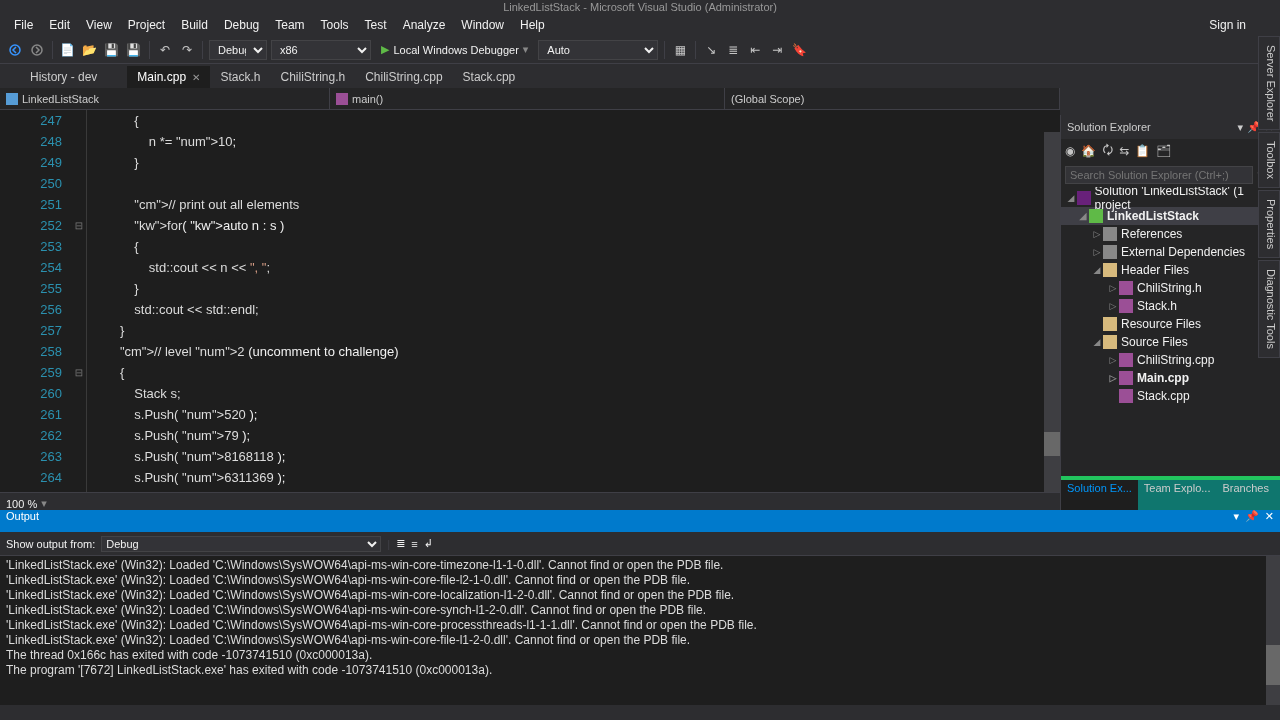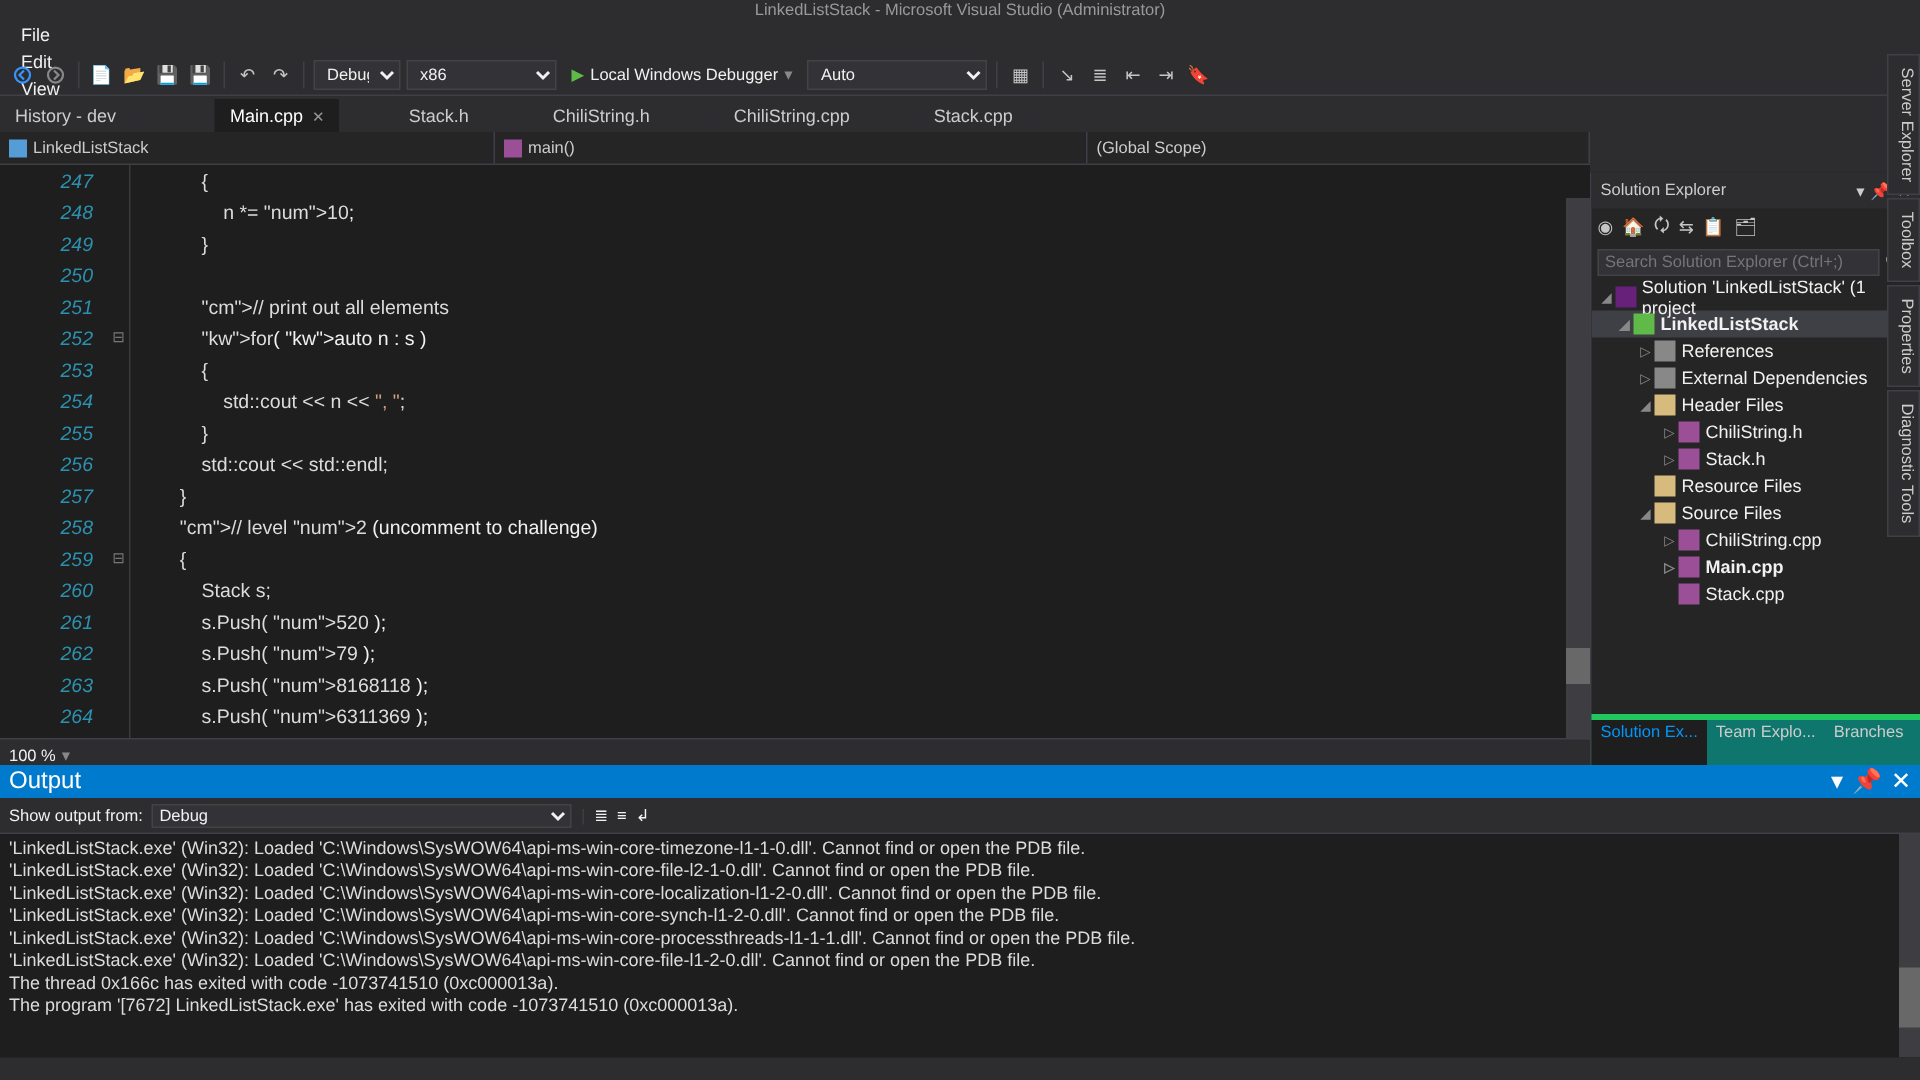--- a/index.html
+++ b/index.html
@@ -1,38 +1,38 @@
 <!DOCTYPE html>
 <html><head>
 <meta charset="utf-8">
 <style>
 * { margin:0; padding:0; box-sizing:border-box; font-family:'Segoe UI',sans-serif; }
 body { background:#2d2d30; color:#f1f1f1; font-size:12px; overflow:hidden; width:1280px; height:720px; position:relative; }
 .titlebar { height:14px; background:#2d2d30; display:flex; align-items:center; padding:0 6px;justify-content:center; }
 .titlebar .title { color:#999; font-size:11px; }
-.menubar { height:22px; background:#2d2d30; display:flex; padding:0 6px;flex-direction:column; }
+.menubar { height:22px; background:#2d2d30; display:flex; align-items:center; padding:0 6px; }
 .menubar span { padding:2px 8px; color:#f1f1f1; font-size:12px; cursor:default; }
 .signin { margin-left:auto; margin-right:20px; color:#ccc; font-size:12px; }
 .toolbar { height:28px; background:#2d2d30; display:flex; align-items:center; padding:0 6px; border-bottom:1px solid #3f3f46; gap:4px; }
 .toolbar .btn { width:18px; height:18px; display:flex; align-items:center; justify-content:center; color:#c5c5c5; cursor:pointer; }
 .toolbar .sep { width:1px; height:18px; background:#3f3f46; margin:0 2px; }
 .toolbar select { background:#333337; border:1px solid #434346; color:#f1f1f1; font-size:11px; height:20px; padding:0 4px; }
 .toolbar .debug-btn { display:flex; align-items:center; gap:4px; padding:2px 6px; color:#f1f1f1; cursor:pointer; font-size:11px; }
 .toolbar .debug-btn .play { color:#5fba47; }
-.tabbar { height:24px; background:#2d2d30; display:flex; align-items:flex-end; padding-left:0;gap:36px; }
+.tabbar { height:24px; background:#2d2d30; display:flex; align-items:flex-end; padding-left:20px; }
 .tab { padding:4px 10px; background:#2d2d30; color:#ccc; font-size:12px; cursor:pointer; position:relative; }
 .tab.active { background:#1e1e1e; color:#fff;margin-left:20px; }
 .tab .close { margin-left:6px; font-size:10px; color:#999; }
 .main-area { display:flex; height:422px; }
 .editor-col { flex:1; display:flex; flex-direction:column; background:#1e1e1e; position:relative; }
 .nav-bar { height:22px; background:#252526; display:flex; border-bottom:1px solid #3f3f46; }
 .nav-bar .nav-item { flex:1; display:flex; align-items:center; padding:0 6px; border-right:1px solid #3f3f46; font-size:11px; color:#ccc; }
 .nav-bar .nav-item .ico { width:12px; height:12px; margin-right:4px; background:#569cd6; }
 .editor-body { flex:1; display:flex; overflow:hidden; position:relative; font-family:Consolas,monospace; font-size:13px; }
-.gutter { width:72px; background:#1e1e1e; text-align:right; padding-right:10px; color:#2b91af; line-height:21px;font-style:italic; }
+.gutter { width:72px; background:#1e1e1e; text-align:right; padding-right:10px; color:#2b91af; line-height:21px; }
 .fold-col { width:14px; background:#1e1e1e; line-height:21px; text-align:center; color:#777; font-size:10px; }
 .code-col { flex:1; background:#1e1e1e; line-height:21px; white-space:pre; padding-left:4px; overflow:hidden; border-left:1px solid #3a3a3a; }
 .str { color:#d69d85; }
 .pl { color:#dcdcdc; }
 .scroll-v { width:16px; background:#3e3e42; position:absolute; right:0; top:22px; bottom:0; }
 .scroll-thumb { width:100%; height:24px; background:#686868; position:absolute; }
 .zoom-bar { height:18px; background:#2d2d30; display:flex; align-items:flex-end; padding:0 6px; font-size:11px; border-top:1px solid #3f3f46; }
 .se-panel { width:220px; background:#252526; display:flex; flex-direction:column; border-left:1px solid #3f3f46;margin-top:27px; }
 .se-header { height:24px; background:#2d2d30; display:flex; align-items:center; padding:0 6px; font-size:11px; color:#ccc; }
 .se-header .icons { margin-left:auto; display:flex; gap:4px; }
@@ -42,21 +42,21 @@
 .se-tree { flex:1; overflow:auto; font-size:12px; padding:2px 0; }
 .se-node { display:flex; align-items:center; padding:1px 0 1px 4px; height:18px; cursor:pointer; }
 .se-node .exp { width:12px; text-align:center; color:#888; font-size:9px; }
 .se-node .ico { width:14px; height:14px; margin-right:4px; display:inline-block; }
 .se-node.sel { background:#3f3f46; }
 .se-node.bold { font-weight:bold; }
 .se-bottom-tabs { height:34px; display:flex; background:#0f766e; border-top:4px solid #22c55e; }
 .se-bottom-tabs .t { padding:2px 6px; font-size:11px; cursor:pointer; color:#ccc; }
 .se-bottom-tabs .t.active { background:#1e1e1e; color:#0097fb; }
 .output-panel { background:#1e1e1e; height:195px; display:flex; flex-direction:column; }
-.output-header { height:22px; background:#007acc; display:flex; align-items:center; padding:0 6px; font-size:16px; color:#fff; }
+.output-header { height:22px; background:#007acc; display:flex; align-items:flex-start; padding:0 6px; font-size:11px; color:#fff; }
 .output-header .icons { margin-left:auto; display:flex; gap:6px; }
 .output-toolbar { height:24px; background:#2d2d30; display:flex; align-items:center; padding:0 6px; gap:6px; font-size:11px; border-bottom:1px solid #3f3f46; }
 .output-toolbar select { background:#333337; border:1px solid #434346; color:#f1f1f1; font-size:11px; width:280px; }
 .output-body { flex:1; font-family:Consolas,monospace; font-size:12px; line-height:15px; padding:2px 6px; color:#dcdcdc; white-space:pre; overflow:hidden; position:relative; }
 .out-scroll { width:14px; background:#3e3e42; position:absolute; right:0; top:0; bottom:0; }
 .right-tabs { position:absolute; right:0; top:36px; width:22px; display:flex; flex-direction:column; gap:2px; }
 .right-tabs .vt { writing-mode:vertical-rl; padding:8px 2px; font-size:11px; background:#2d2d30; color:#ccc; cursor:pointer; border:1px solid #3f3f46; }
 .ico-folder { background:#d7ba7d; }
 .ico-cpp { background:#9b4f96; }
 .ico-h { background:#9b4f96; }

